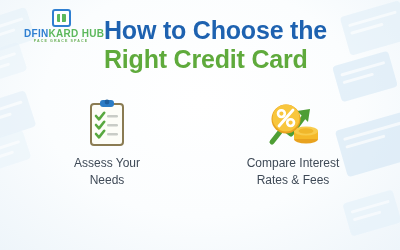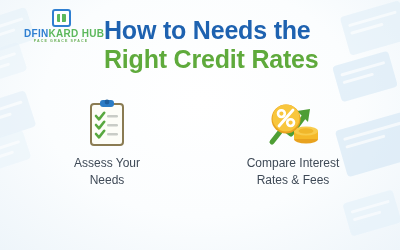--- a/index.html
+++ b/index.html
@@ -226,22 +226,22 @@
 
   <div class="logo">
     <div class="logo-mark">
       <div class="logo-mark-inner"></div>
     </div>
     <div class="logo-name"><span class="b">DFIN</span><span class="g">KARD HUB</span></div>
     <div class="logo-tag">PACE GRACE SPACE</div>
   </div>
 
   <div class="headline">
-    <div class="l1">How to Needs the</div>
-    <div class="l2">Right Credit Rates</div>
+    <div class="l1">How to Choose the</div>
+    <div class="l2">Right Credit Card</div>
   </div>
 
   <div class="items">
 
     <div class="item">
       <div class="item-icon">
         <svg width="46" height="50" viewBox="0 0 46 50">
           <rect x="7" y="6" width="32" height="41" rx="3" fill="#fdfdf7" stroke="#8a7b52" stroke-width="2"></rect>
           <rect x="16" y="2" width="14" height="7" rx="3" fill="#2b7cc4"></rect>
           <circle cx="23" cy="4" r="2.4" fill="#1d5f9e"></circle>

